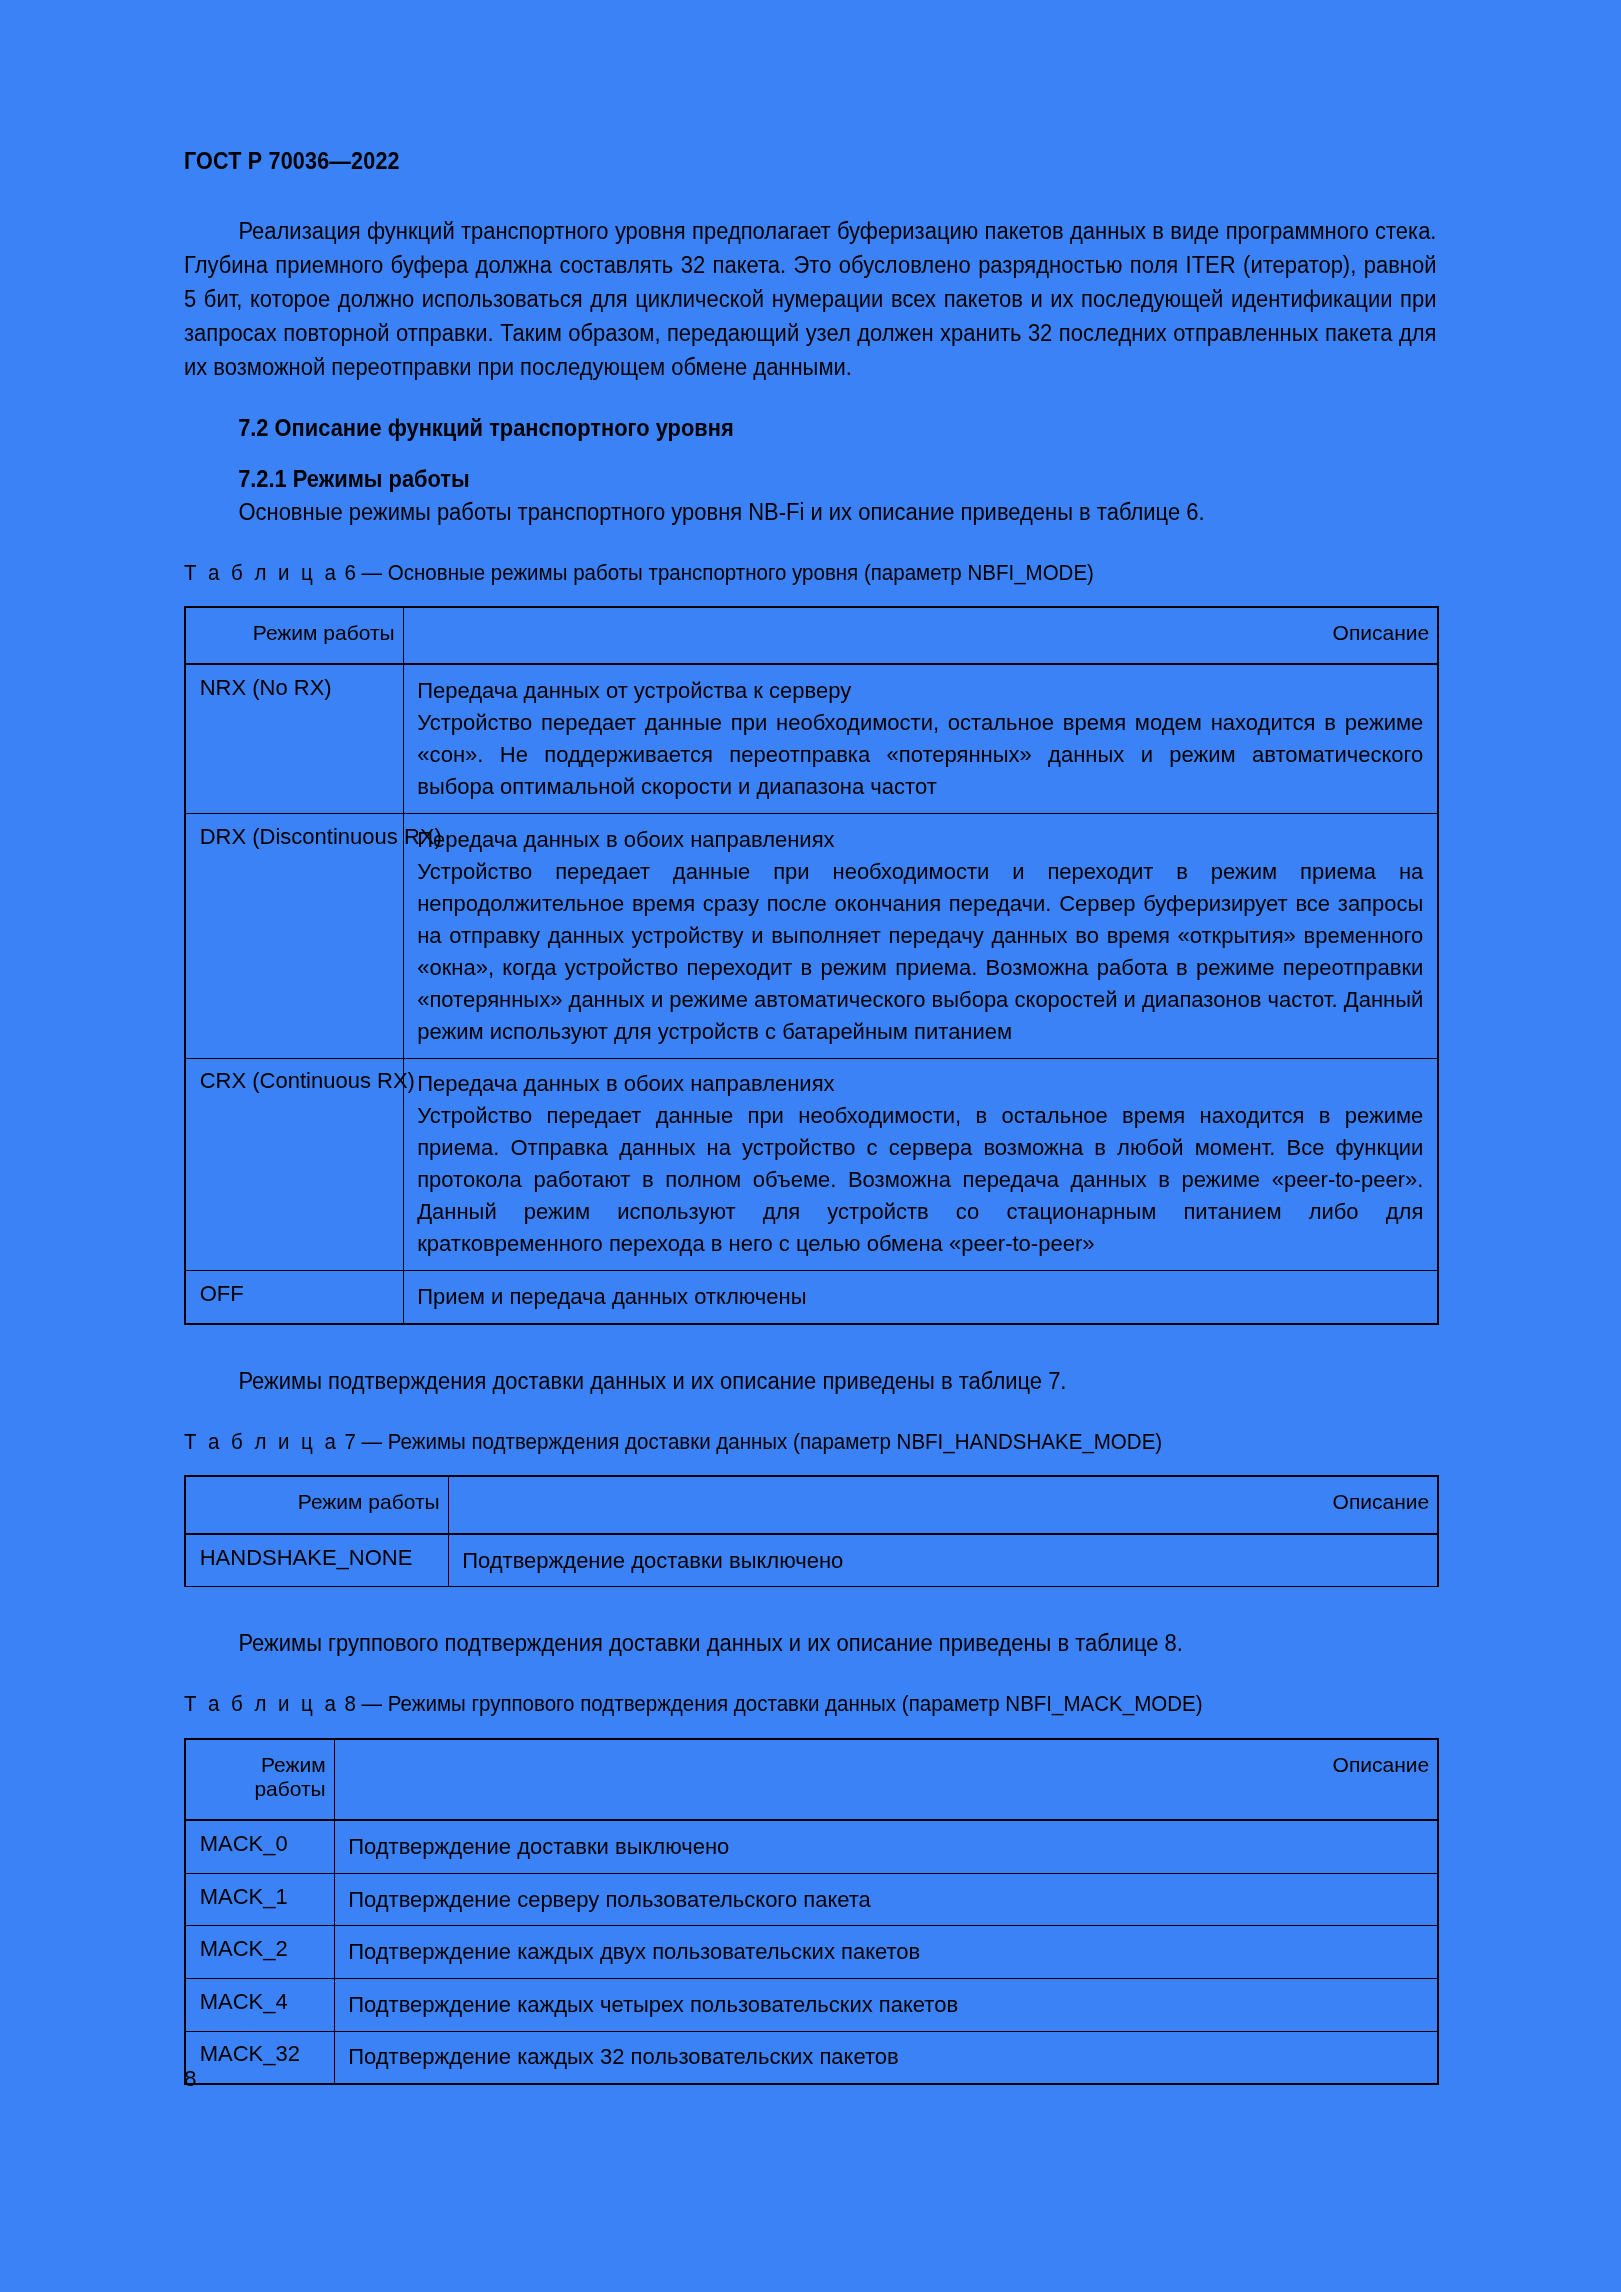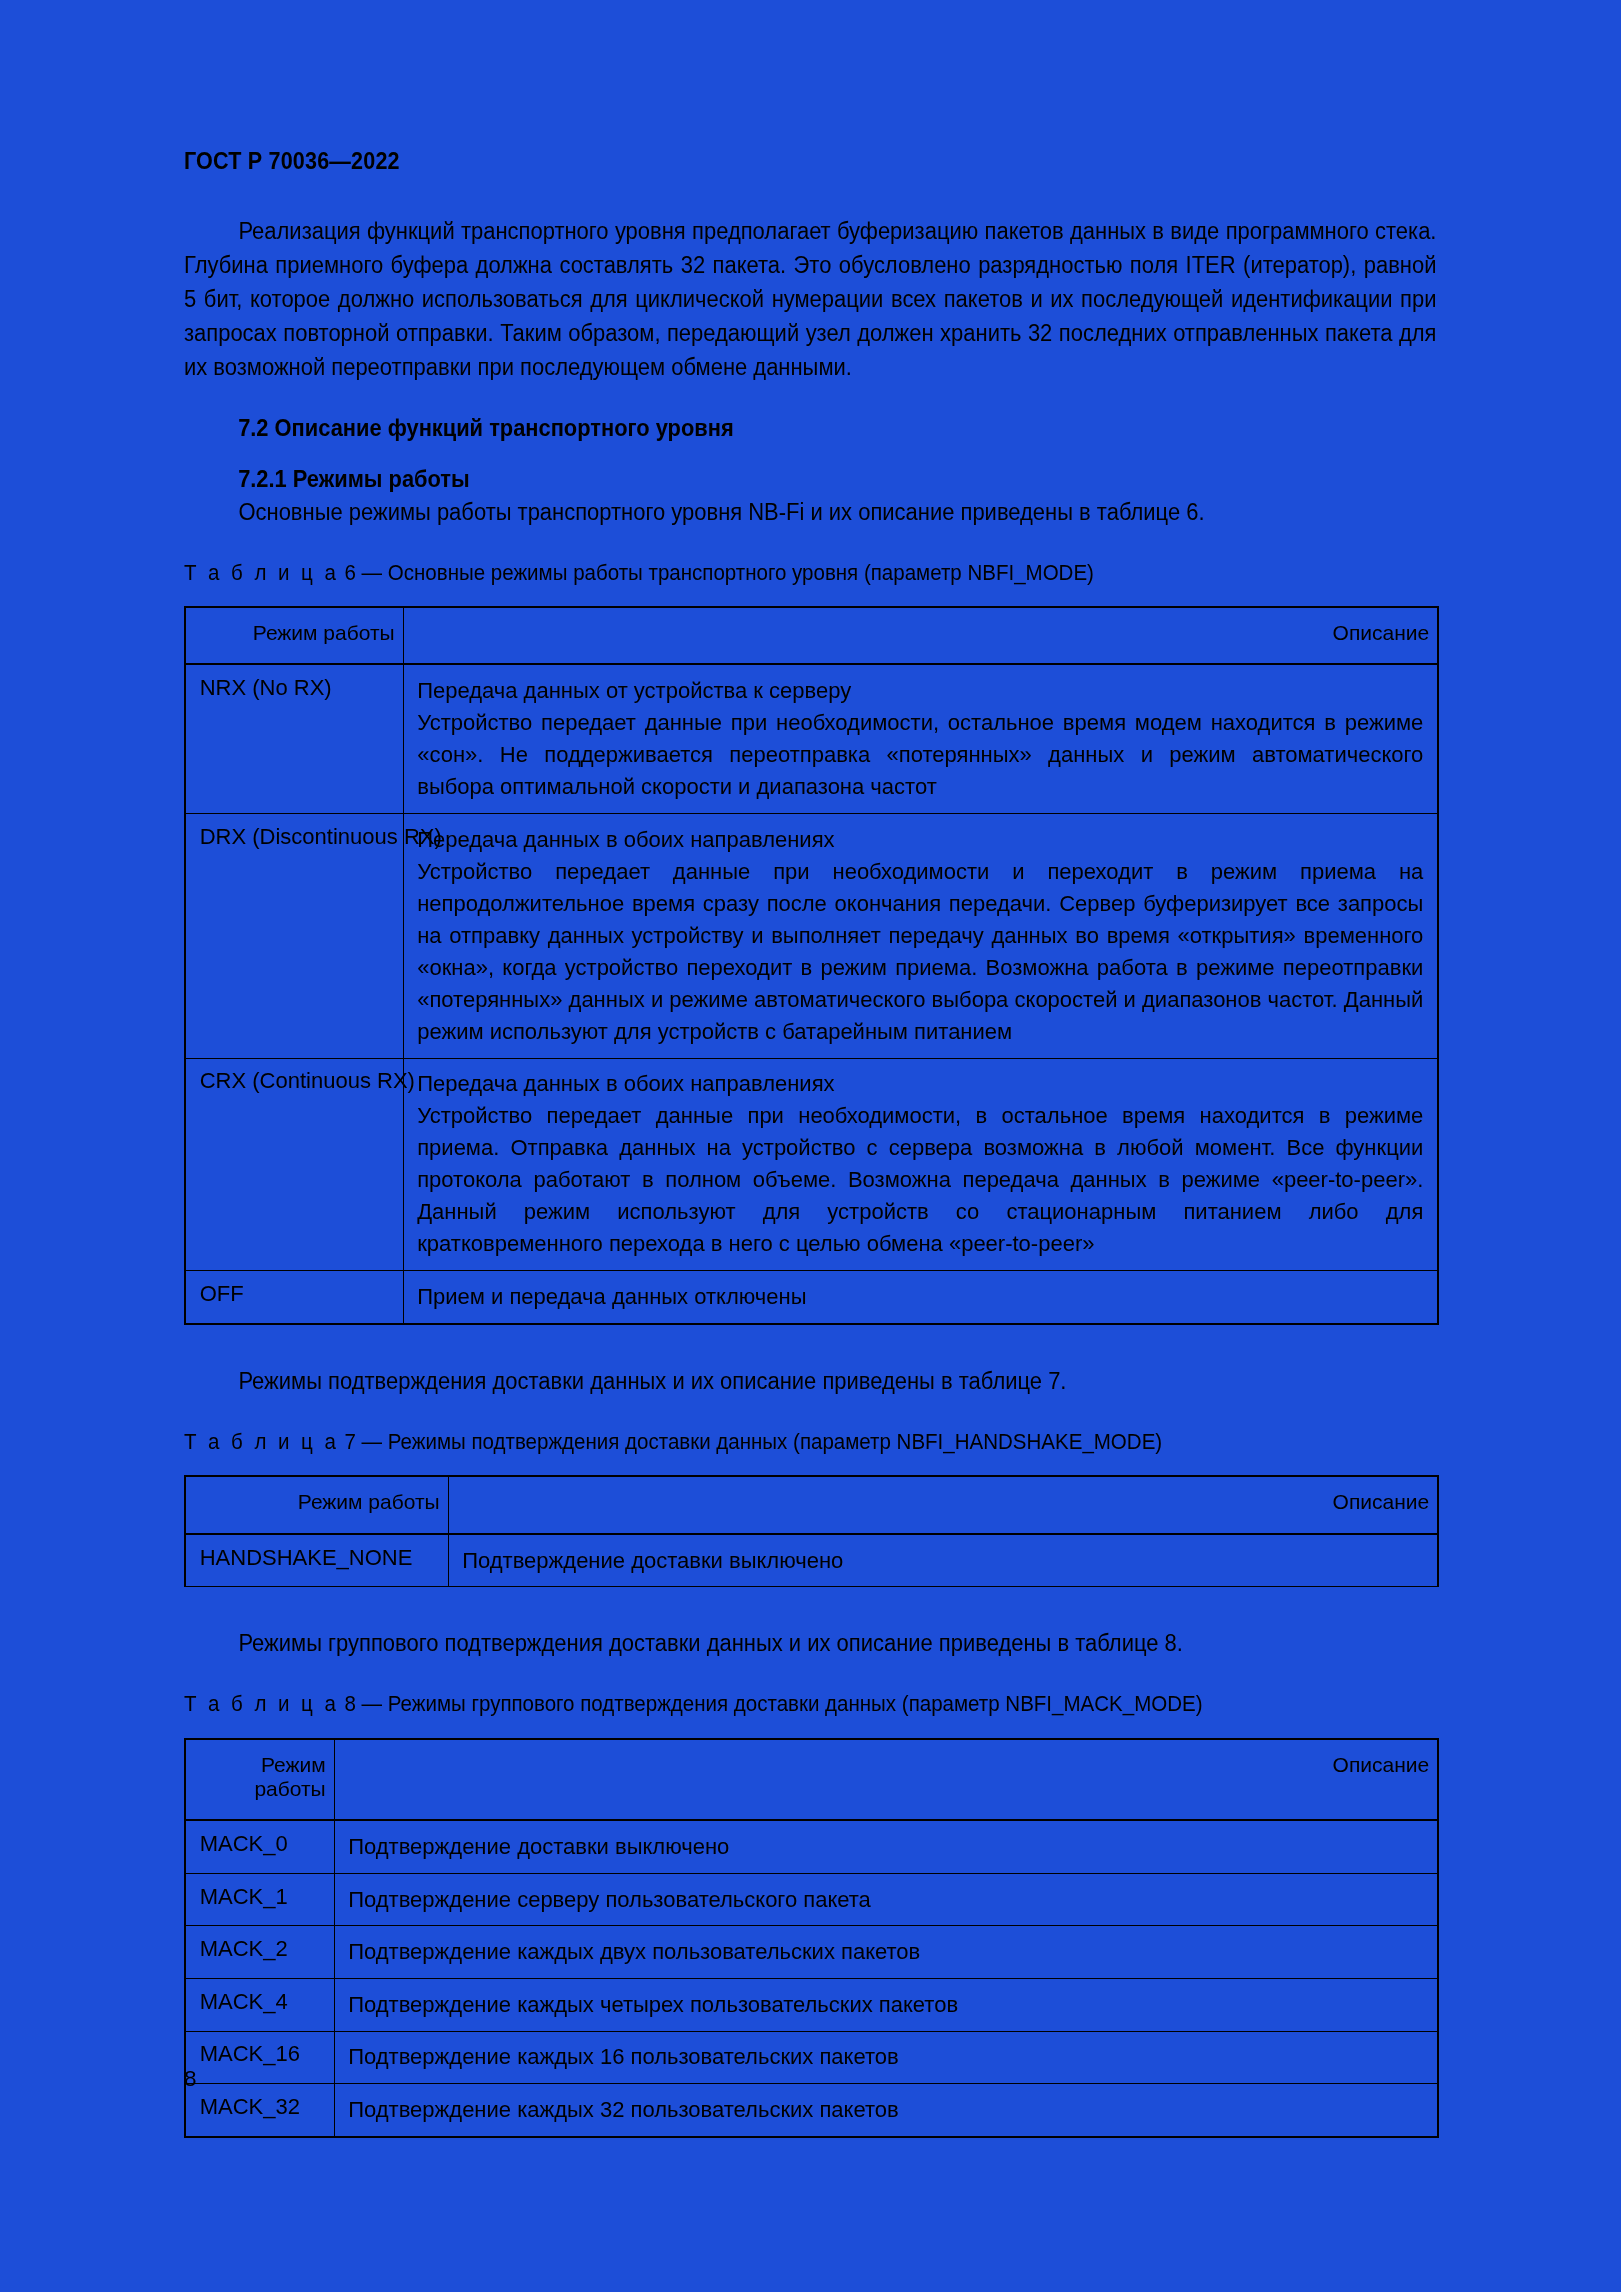--- a/index.html
+++ b/index.html
@@ -8,21 +8,21 @@
     background: #ffffff;
   }
   body {
     font-family: "Liberation Sans", sans-serif;
     color: #000000;
   }
   .page {
     position: relative;
     width: 1621px;
     height: 2293px;
-    background: #1d4ed8;
+    background: #3b82f6;
     box-sizing: border-box;
     padding: 0;
     overflow: hidden;
   }
   .content {
     position: absolute;
     left: 184px;
     top: 147px;
     width: 1255px;
   }
@@ -255,24 +255,20 @@
           <td class="d">Подтверждение серверу пользовательского пакета</td>
         </tr>
         <tr>
           <td class="k">MACK_2</td>
           <td class="d">Подтверждение каждых двух пользовательских пакетов</td>
         </tr>
         <tr>
           <td class="k">MACK_4</td>
           <td class="d">Подтверждение каждых четырех пользовательских пакетов</td>
         </tr>
-        <tr>
-          <td class="k">MACK_16</td>
-          <td class="d">Подтверждение каждых 16 пользовательских пакетов</td>
-        </tr>
         <tr class="lastrow">
           <td class="k">MACK_32</td>
           <td class="d">Подтверждение каждых 32 пользовательских пакетов</td>
         </tr>
       </tbody>
     </table>
 
   </div>
 
   <div class="pagenum">8</div>

